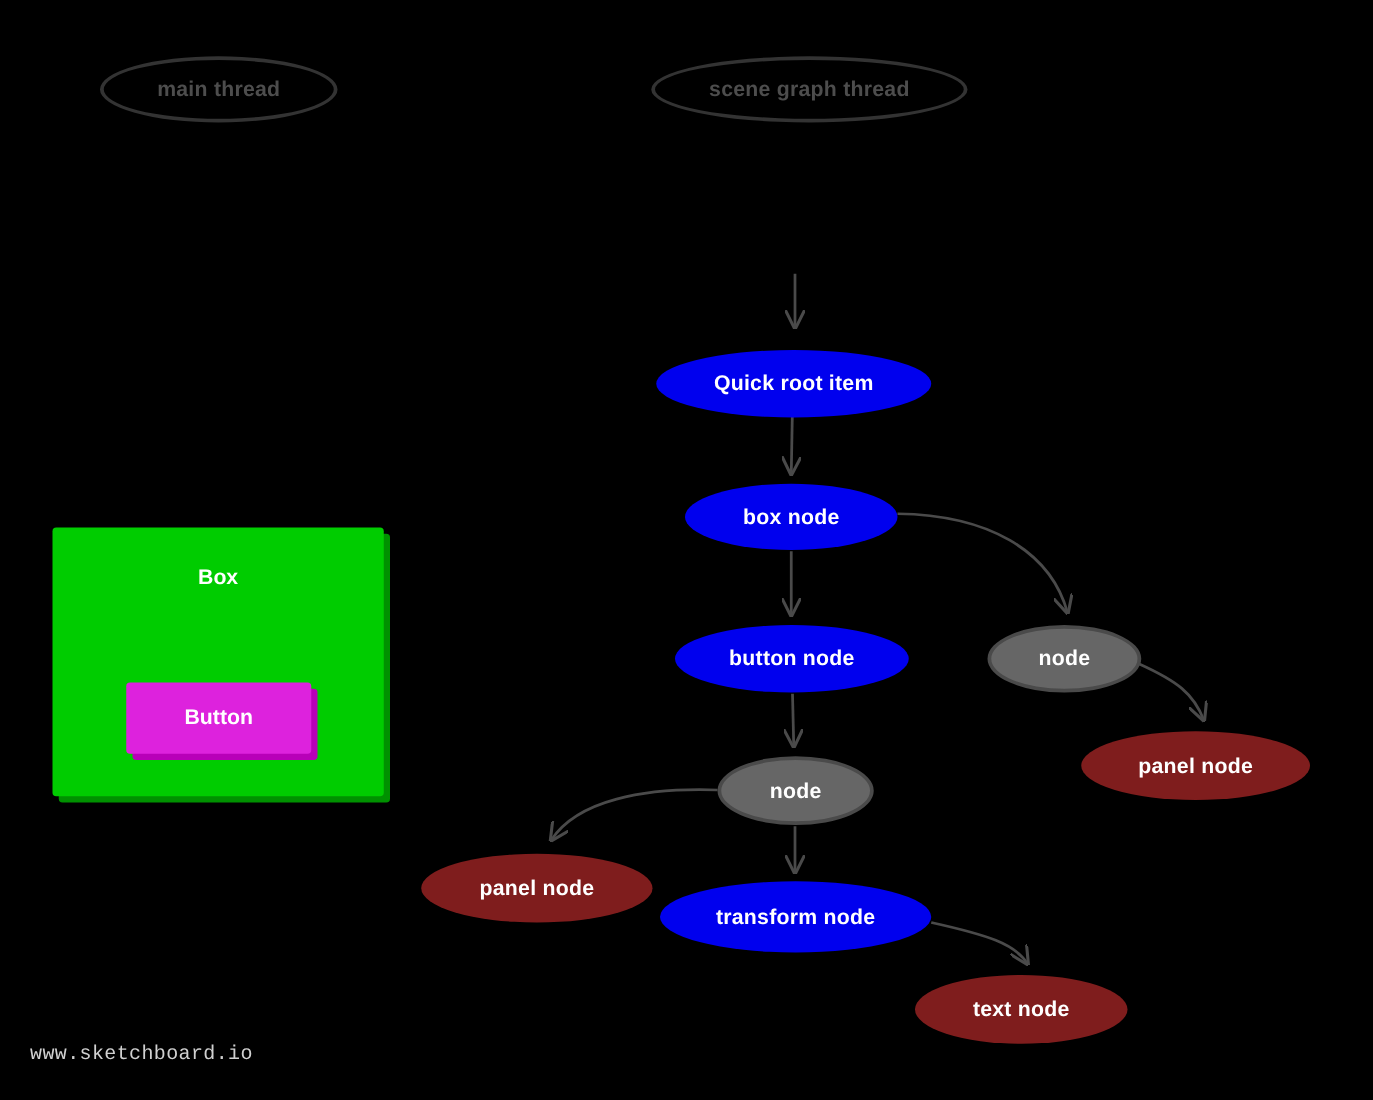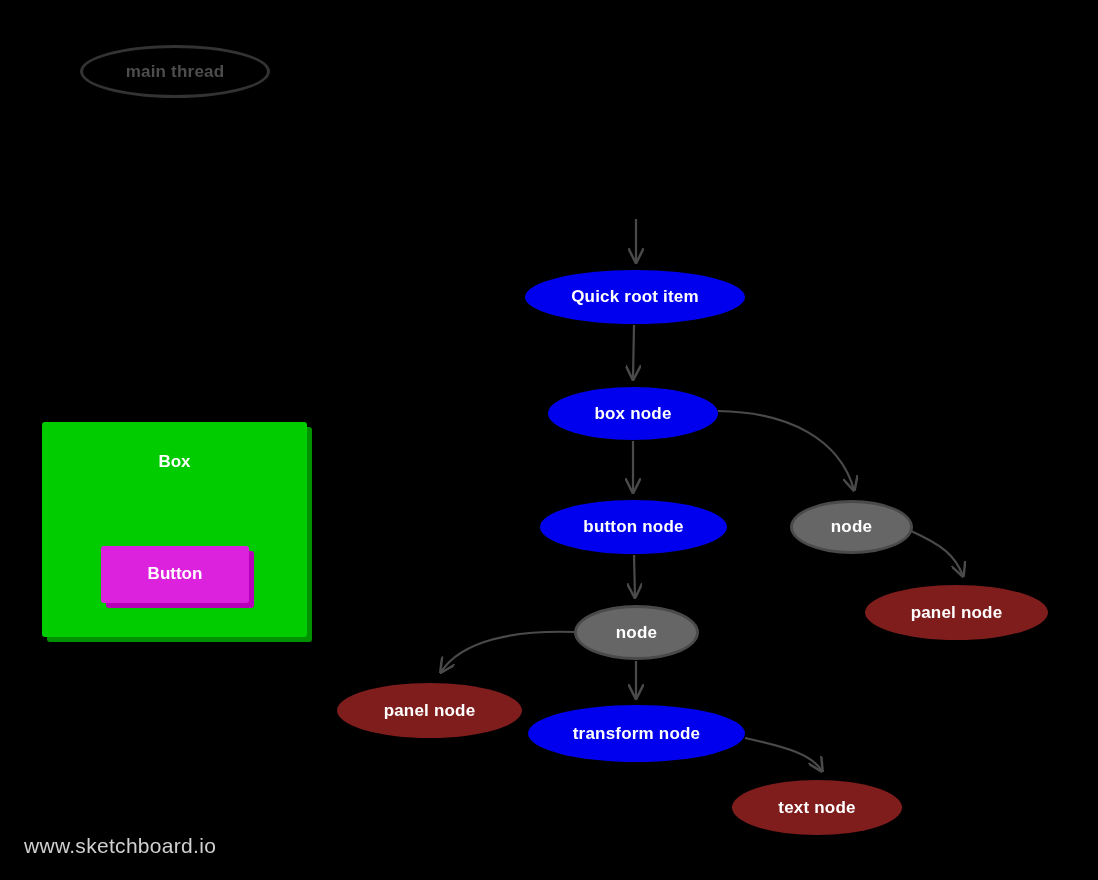--- a/index.html
+++ b/index.html
@@ -83,22 +83,22 @@
   #box-widget .face   { background: #00cc00; }
   #box-widget .caption { top: 30px; }
   #button-widget .shadow { background: #b800b8; }
   #button-widget .face   { background: #dd22dd; }
   #button-widget .caption { top: 18px; }
   #watermark {
     position: absolute;
     left: 24px;
     top: 834px;
     color: #d0d0d0;
-    font-size: 21px;
-    font-family: Liberation Sans, sans-serif;
+    font-size: 16px;
+    font-family: Liberation Mono, monospace;
     letter-spacing: 0.3px;
     z-index: 5;
   }
 </style>
 </head>
 <body>
 
 <div id="canvas">
 
   <svg id="edges" viewBox="0 0 1098 880" xmlns="http://www.w3.org/2000/svg">
@@ -123,35 +123,38 @@
     <path d="M 574 632 C 515 630, 462 640, 441 672" fill="none" stroke="#4a4a4a" stroke-width="2.2" marker-end="url(#arrow)"></path>
 
     <path d="M 636 661 L 636 698" fill="none" stroke="#4a4a4a" stroke-width="2.2" marker-end="url(#arrow)"></path>
 
     <path d="M 745 738 C 790 748, 812 755, 822 771" fill="none" stroke="#4a4a4a" stroke-width="2.2" marker-end="url(#arrow)"></path>
   </svg>
 
   <div class="node thread" style="left:80px; top:45px; width:190px; height:53px;">
     <span>main thread</span>
   </div>
+  <div class="node thread" style="left:521px; top:45px; width:253px; height:53px;">
+    <span>scene graph thread</span>
+  </div>
 
   <div class="widget" id="box-widget" style="left:42px; top:382px; width:265px; height:215px;">
     <div class="shadow"></div>
     <div class="face"></div>
     <div class="caption">Box</div>
   </div>
 
   <div class="widget" id="button-widget" style="left:101px; top:506px; width:148px; height:57px; z-index:3;">
     <div class="shadow"></div>
     <div class="face"></div>
     <div class="caption">Button</div>
   </div>
 
 
-  <div class="node blue" style="left:525px; top:270px; width:220px; height:54px;">
+  <div class="node blue" style="left:525px; top:280px; width:220px; height:54px;">
     <span>Quick root item</span>
   </div>
 
   <div class="node blue" style="left:548px; top:387px; width:170px; height:53px;">
     <span>box node</span>
   </div>
 
   <div class="node blue" style="left:540px; top:500px; width:187px; height:54px;">
     <span>button node</span>
   </div>

